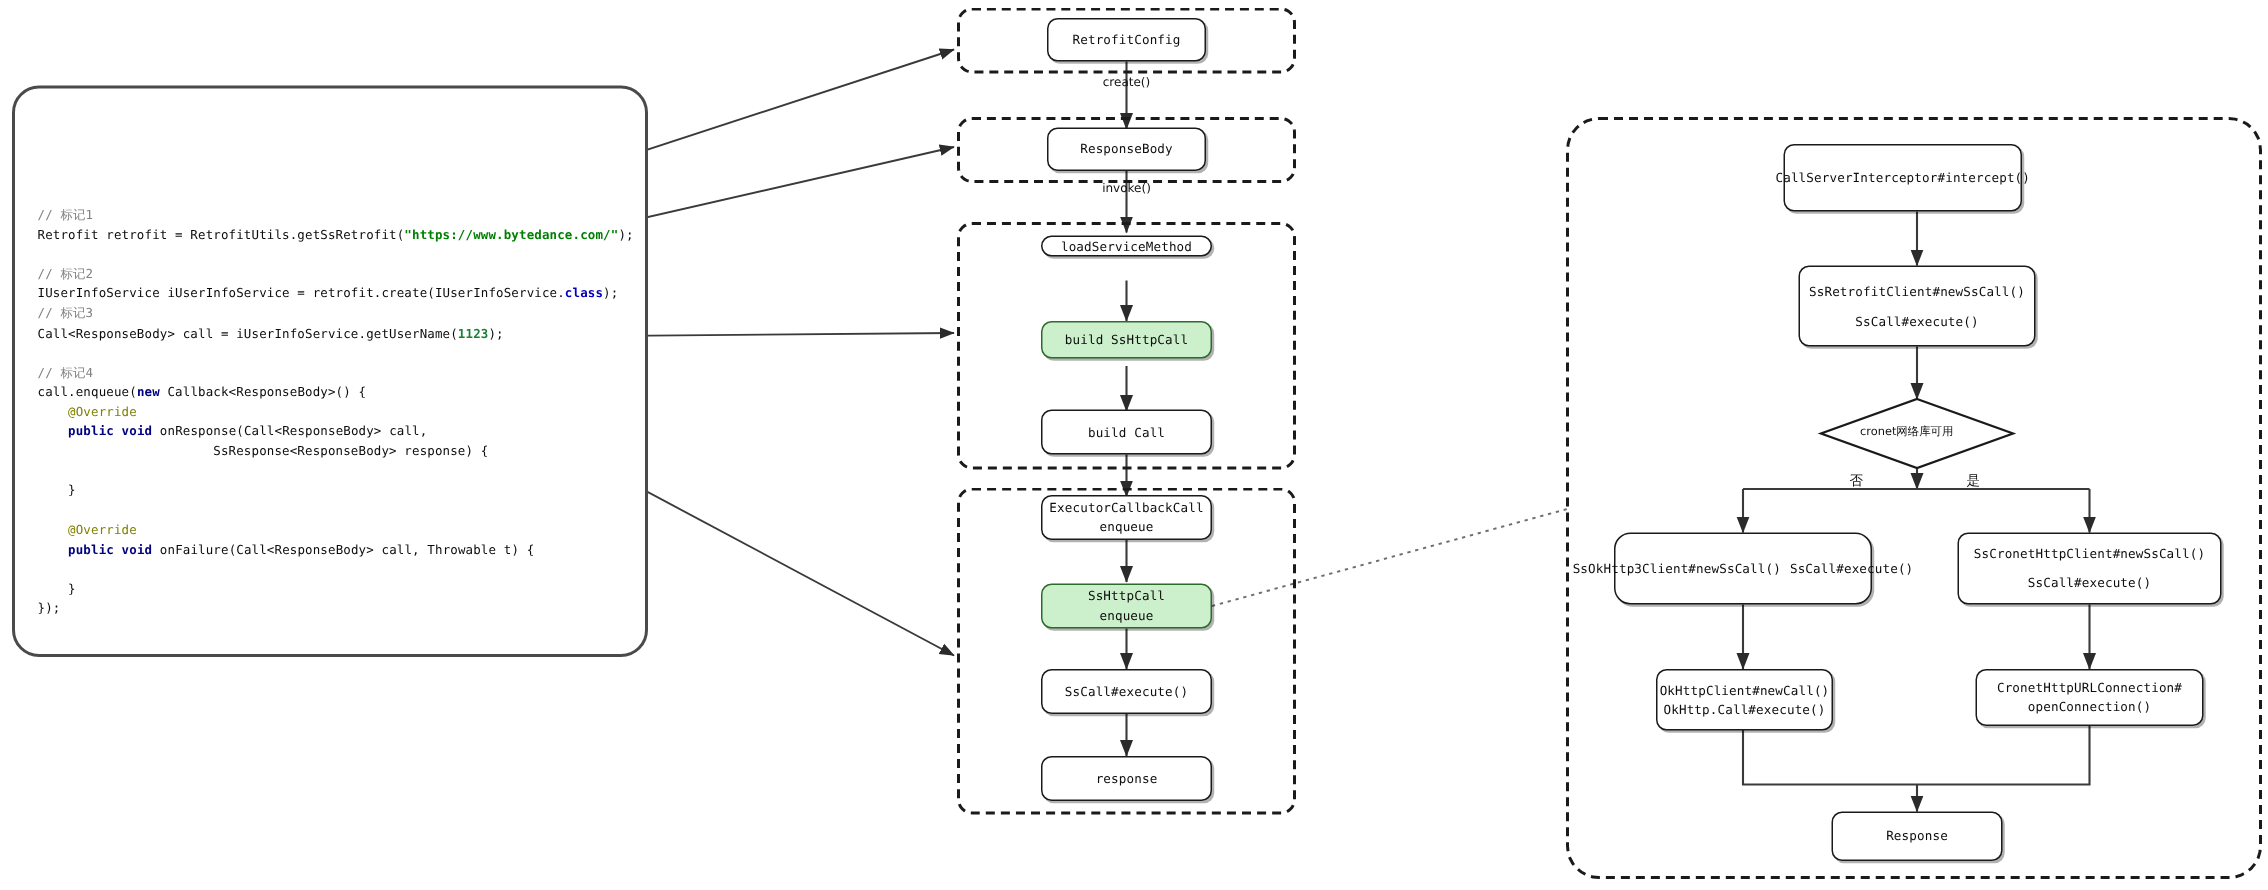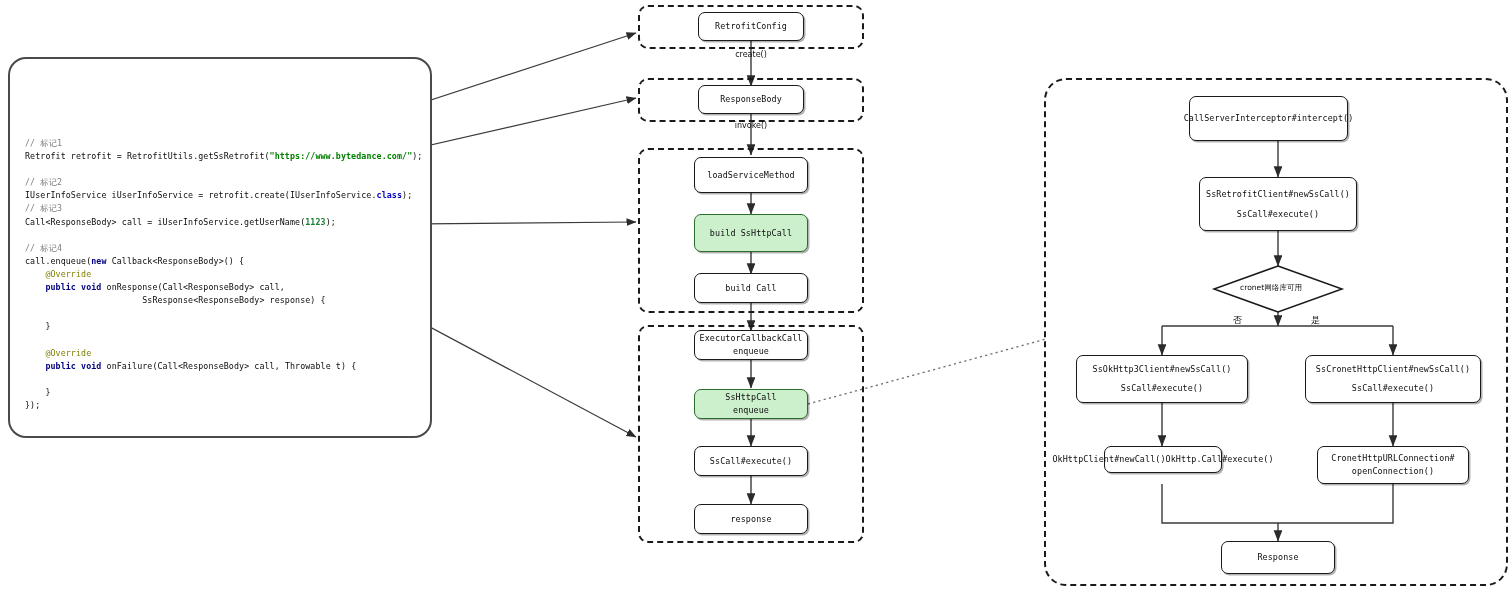--- a/index.html
+++ b/index.html
@@ -154,24 +154,24 @@
 
   <div class="group" style="left:638px;top:78px;width:226px;height:44px;"></div>
   <div class="node round" style="left:698px;top:85px;width:106px;height:29px;">
     <span class="ln">ResponseBody</span>
   </div>
   <div class="elabel" style="left:718px;top:121px;width:66px;">
     <span>invoke()</span>
   </div>
 
   <div class="group" style="left:638px;top:148px;width:226px;height:165px;"></div>
-  <div class="node round" style="left:694px;top:157px;width:114px;height:36px;">
+  <div class="node round" style="left:694px;top:157px;width:114px;height:14px;">
     <span class="ln">loadServiceMethod</span>
   </div>
-  <div class="node round green" style="left:694px;top:214px;width:114px;height:38px;">
+  <div class="node round green" style="left:694px;top:214px;width:114px;height:25px;">
     <span class="ln">build SsHttpCall</span>
   </div>
   <div class="node round" style="left:694px;top:273px;width:114px;height:30px;">
     <span class="ln">build Call</span>
   </div>
 
   <div class="group" style="left:638px;top:325px;width:226px;height:218px;"></div>
   <div class="node round" style="left:694px;top:330px;width:114px;height:30px;flex-direction:column;">
     <span class="ln">ExecutorCallbackCall</span>
     <span class="ln">enqueue</span>
@@ -204,31 +204,31 @@
   <div class="zhlabel" style="left:1240px;top:283px;font-size:7.6px;">
     <span>cronet网络库可用</span>
   </div>
   <div class="zhlabel" style="left:1233px;top:314px;">
     <span>否</span>
   </div>
   <div class="zhlabel" style="left:1311px;top:314px;">
     <span>是</span>
   </div>
 
-  <div class="node round" style="left:1076px;top:355px;width:172px;height:48px;flex-direction:column;gap:6px;">
+  <div class="node round" style="left:1076px;top:355px;width:172px;height:48px;flex-direction:row;gap:6px;border-radius:11px;">
     <span class="ln">SsOkHttp3Client#newSsCall()</span>
     <span class="ln">SsCall#execute()</span>
   </div>
 
   <div class="node round" style="left:1305px;top:355px;width:176px;height:48px;flex-direction:column;gap:6px;">
     <span class="ln">SsCronetHttpClient#newSsCall()</span>
     <span class="ln">SsCall#execute()</span>
   </div>
 
-  <div class="node round" style="left:1104px;top:446px;width:118px;height:27px;flex-direction:row;">
+  <div class="node round" style="left:1104px;top:446px;width:118px;height:41px;flex-direction:column;">
     <span class="ln">OkHttpClient#newCall()</span>
     <span class="ln">OkHttp.Call#execute()</span>
   </div>
 
   <div class="node round" style="left:1317px;top:446px;width:152px;height:38px;flex-direction:column;">
     <span class="ln">CronetHttpURLConnection#</span>
     <span class="ln">openConnection()</span>
   </div>
 
   <div class="node round" style="left:1221px;top:541px;width:114px;height:33px;">

